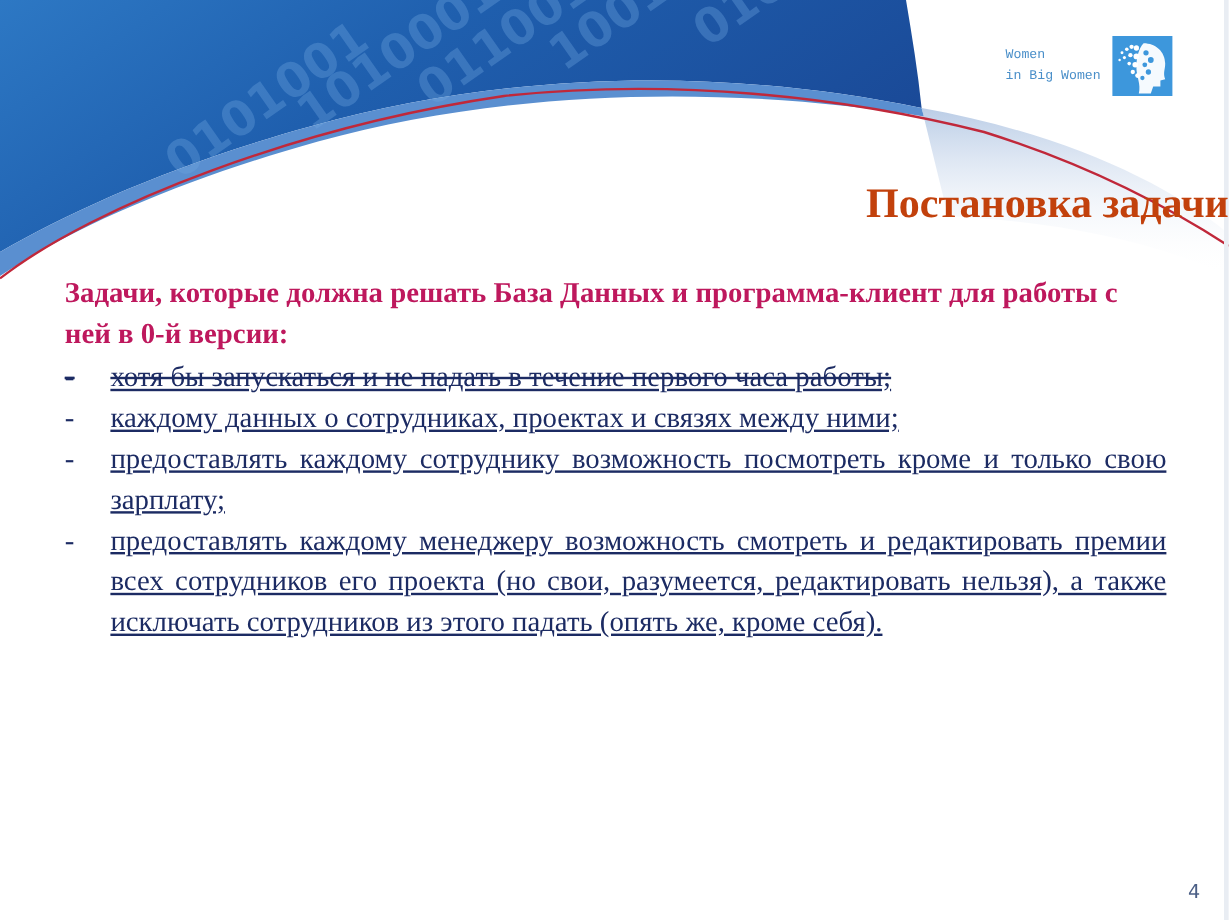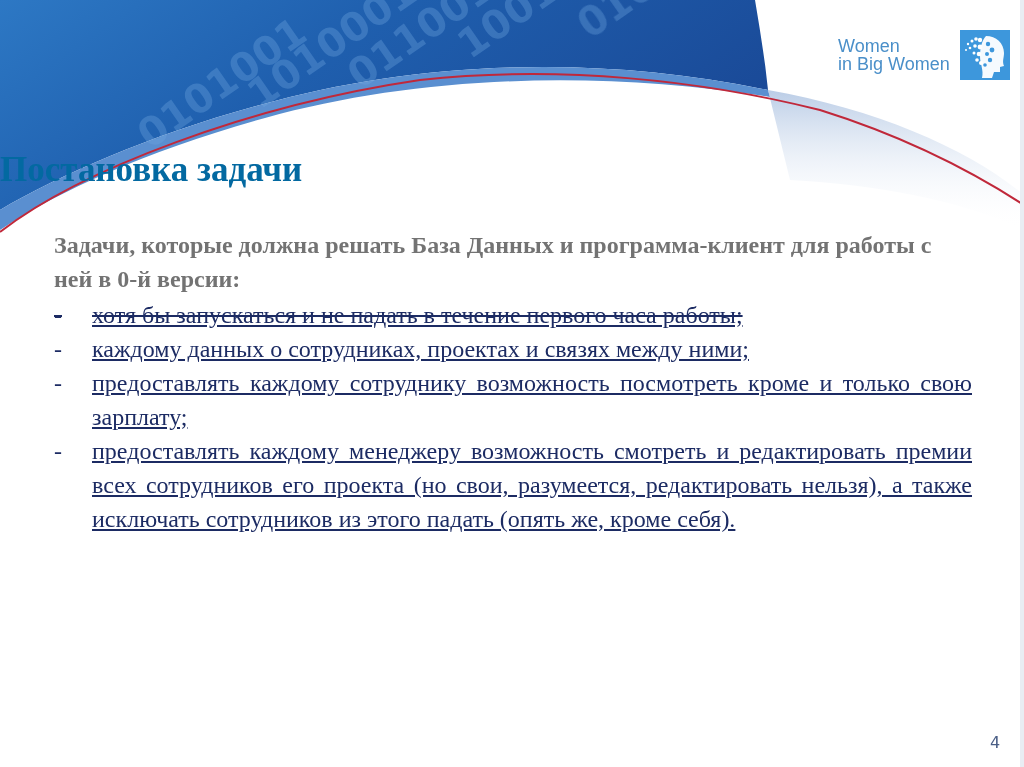--- a/index.html
+++ b/index.html
@@ -1,24 +1,24 @@
 <!DOCTYPE html>
 <html><head>
 <meta charset="utf-8">
 <style>
   html, body { margin:0; padding:0; }
   body { width:1024px; height:767px; position:relative; overflow:hidden; background:#ffffff; font-family:"Liberation Serif", serif; }
   .bg-svg { position:absolute; left:0; top:0; width:1024px; height:767px; }
   .right-edge { position:absolute; right:0; top:0; width:4px; height:767px; background:#e9edf3; }
   .logo { position:absolute; left:838px; top:30px; display:flex; align-items:center; gap:10px; }
-  .logo-text { font-family:Liberation Sans, sans-serif; font-size:18px; line-height:18px; color:#4a8fc9; }
+  .logo-text { font-family:Liberation Mono, monospace; font-size:11px; line-height:18px; color:#4a8fc9; }
   .logo-mark { width:50px; height:50px; background:#3d97dc; position:relative; overflow:hidden; }
-  .title { position:absolute; left:0; width:1024px; top:150px; text-align:left; font-size:35px; font-weight:bold; color:#0369a1; }
+  .title { position:absolute; left:0; width:1024px; top:150px; text-align:right; font-size:35px; font-weight:bold; color:#c2410c; }
   .content { position:absolute; left:54px; top:228px; width:918px; color:#1c2b63; font-size:24px; line-height:34px; }
-  .intro { font-weight:bold; margin:0 0 2px 0; color:#737373; line-height:34px; }
+  .intro { font-weight:bold; margin:0 0 2px 0; color:#be185d; line-height:34px; }
   .item { display:flex; }
   .dash { width:38px; flex:0 0 38px; }
   .item-text { flex:1; text-align:justify;text-decoration:underline; }
   .struck { text-decoration:line-through; text-decoration-thickness:1.5px; }
   .struck .dash { text-decoration:line-through; }
   .page-num { position:absolute; left:990px; top:733px; font-family:"DejaVu Sans", sans-serif; font-size:16px; color:#4b5f86; }
 </style>
 </head>
 <body>
 

